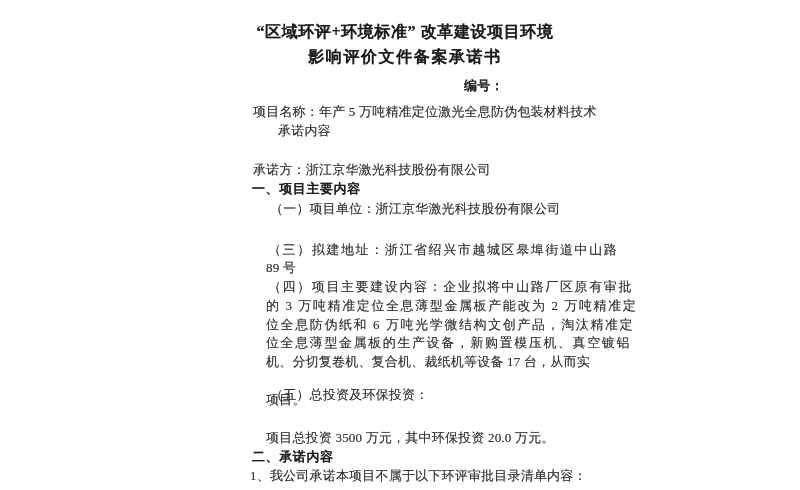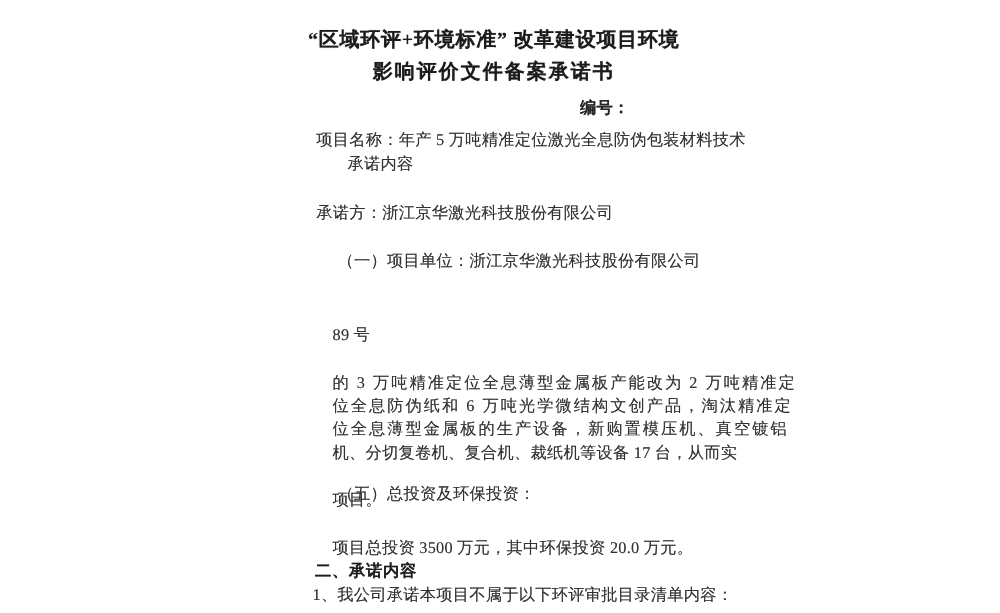--- a/index.html
+++ b/index.html
@@ -28,21 +28,21 @@
   }
   
   .sp { letter-spacing: 1.6px; }
   .heading {
     font-weight: 700;
     color: #1d1d1d;
     letter-spacing: 0.6px;
   }
   .doc-title {
     position: absolute;
-    left: 145px;
+    left: 155px;
     width: 500px;
     text-align: center;
     font-size: 16px;
     font-weight: 700;
     color: #1b1b1b;
     letter-spacing: 0.6px;
     white-space: nowrap;
     text-shadow: 0 0 0.6px rgba(30,30,30,0.6);
   }
   .serial {
@@ -57,24 +57,27 @@
 
   <div class="doc-title" style="top:22px;">“区域环评+环境标准” 改革建设项目环境</div>
   <div class="doc-title" style="top:47px; letter-spacing:1.6px;">影响评价文件备案承诺书</div>
 
   <div class="line serial" style="top:78px; left:464px;">编号：</div>
 
   <div class="line" style="top:104px; left:253px;">项目名称：年产 5 万吨精准定位激光全息防伪包装材料技术</div>
   <div class="line" style="top:123px; left:278px;">承诺内容</div>
   <div class="line" style="top:162px; left:253px;">承诺方：浙江京华激光科技股份有限公司</div>
 
+  <div class="line heading" style="top:181px; left:252px;">一、项目主要内容</div>
 
   <div class="line" style="top:201px; left:270px;">（一）项目单位：浙江京华激光科技股份有限公司</div>
+  <div class="line sp" style="top:242px; left:268px;">（三）拟建地址：浙江省绍兴市越城区皋埠街道中山路</div>
   <div class="line" style="top:260px; left:266px;">89 号</div>
 
+  <div class="line sp" style="top:279px; left:268px;">（四）项目主要建设内容：企业拟将中山路厂区原有审批</div>
   <div class="line sp" style="top:298px; left:266px;">的 3 万吨精准定位全息薄型金属板产能改为 2 万吨精准定</div>
   <div class="line sp" style="top:317px; left:266px;">位全息防伪纸和 6 万吨光学微结构文创产品，淘汰精准定</div>
   <div class="line sp" style="top:335px; left:266px;">位全息薄型金属板的生产设备，新购置模压机、真空镀铝</div>
   <div class="line" style="top:354px; left:266px;">机、分切复卷机、复合机、裁纸机等设备 17 台，从而实</div>
   <div class="line" style="top:392px; left:266px;">项目。</div>
 
   <div class="line" style="top:387px; left:270px;">（五）总投资及环保投资：</div>
   <div class="line" style="top:430px; left:266px;">项目总投资 3500 万元，其中环保投资 20.0 万元。</div>
 
   <div class="line heading" style="top:449px; left:252px;">二、承诺内容</div>

